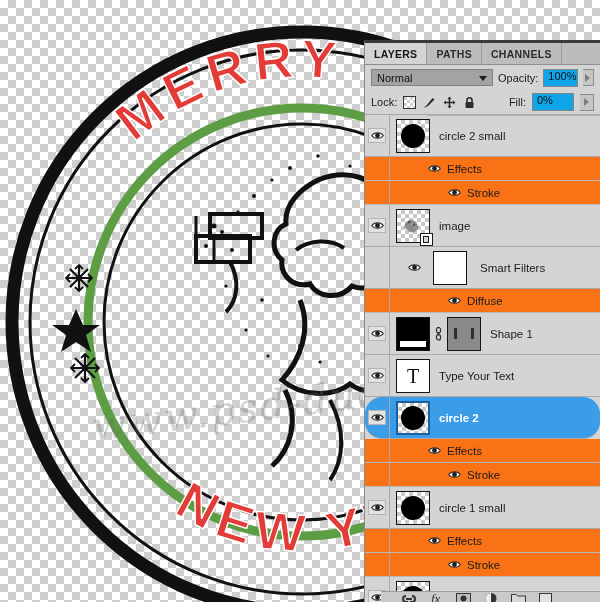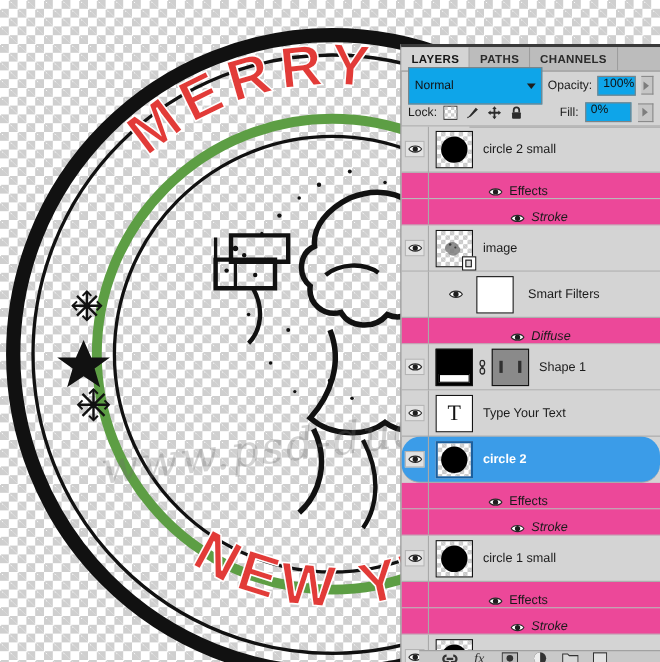--- a/index.html
+++ b/index.html
@@ -48,21 +48,21 @@
     display:flex;align-items:center;padding:0 9px;font-size:10.5px;
     font-weight:bold;color:#2b2b2b;letter-spacing:.3px;
     background:#bcbcbc;border-right:1px solid #9a9a9a;cursor:default;
   }
   .tab.active{background:#d4d4d4;color:#161616;}
   .tabfill{flex:1;background:#bcbcbc;}
 
   
   .rowbar{display:flex;align-items:center;height:25px;padding:0 6px;gap:5px;}
   .blend{
-    flex:0 0 122px;height:34px;background:#0ea5e9;border:1px solid #828282;
+    flex:0 0 122px;height:17px;background:#a3a3a3;border:1px solid #828282;
     display:flex;align-items:center;position:relative;padding-left:5px;
     font-size:11px;color:#111;box-sizing:border-box;text-align:right;
   }
   .caret{
     position:absolute;right:5px;top:50%;margin-top:-2px;
     width:0;height:0;border-left:4px solid transparent;border-right:4px solid transparent;
     border-top:5px solid #1d1d1d;
   }
   .lbl{font-size:11px;color:#1b1b1b;white-space:nowrap;}
   .numbox{
@@ -133,26 +133,26 @@
     position:absolute;right:-4px;bottom:-4px;width:13px;height:13px;
     background:#fff;border:1px solid #1c1c1c;box-sizing:border-box;
   }
   .smartbadge:after{
     content:"";position:absolute;left:2px;top:2px;width:6px;height:7px;
     border:1px solid #1c1c1c;background:#d8d8d8;box-sizing:border-box;
   }
 
   
   .erow{
-    display:flex;align-items:flex-end;height:24px;border-bottom:1px solid #b9b9b9;
-    background:#ec4899;box-sizing:border-box;gap:16px;
+    display:flex;align-items:center;height:24px;border-bottom:1px solid #b9b9b9;
+    background:#f97316;box-sizing:border-box;
   }
   .erow .eyecell{height:24px;}
   .esub{display:flex;align-items:center;padding-left:38px;gap:6px;}
-  .esub.deep{padding-left:58px;font-style:italic;}
+  .esub.deep{padding-left:58px;}
   .ename{font-size:11.5px;color:#1b1b1b;}
   .erow.deepline{border-bottom:1px solid #b9b9b9;}
   .hairline{position:absolute;left:62px;right:0;top:0;height:1px;background:#b3b3b3;}
 
   
   .btmbar{
     position:absolute;left:16px;right:0;bottom:0;height:10px;background:#c9c9c9;
     border-top:1px solid #9d9d9d;display:flex;align-items:flex-start;
     gap:13px;padding-left:20px;overflow:hidden;
   }

